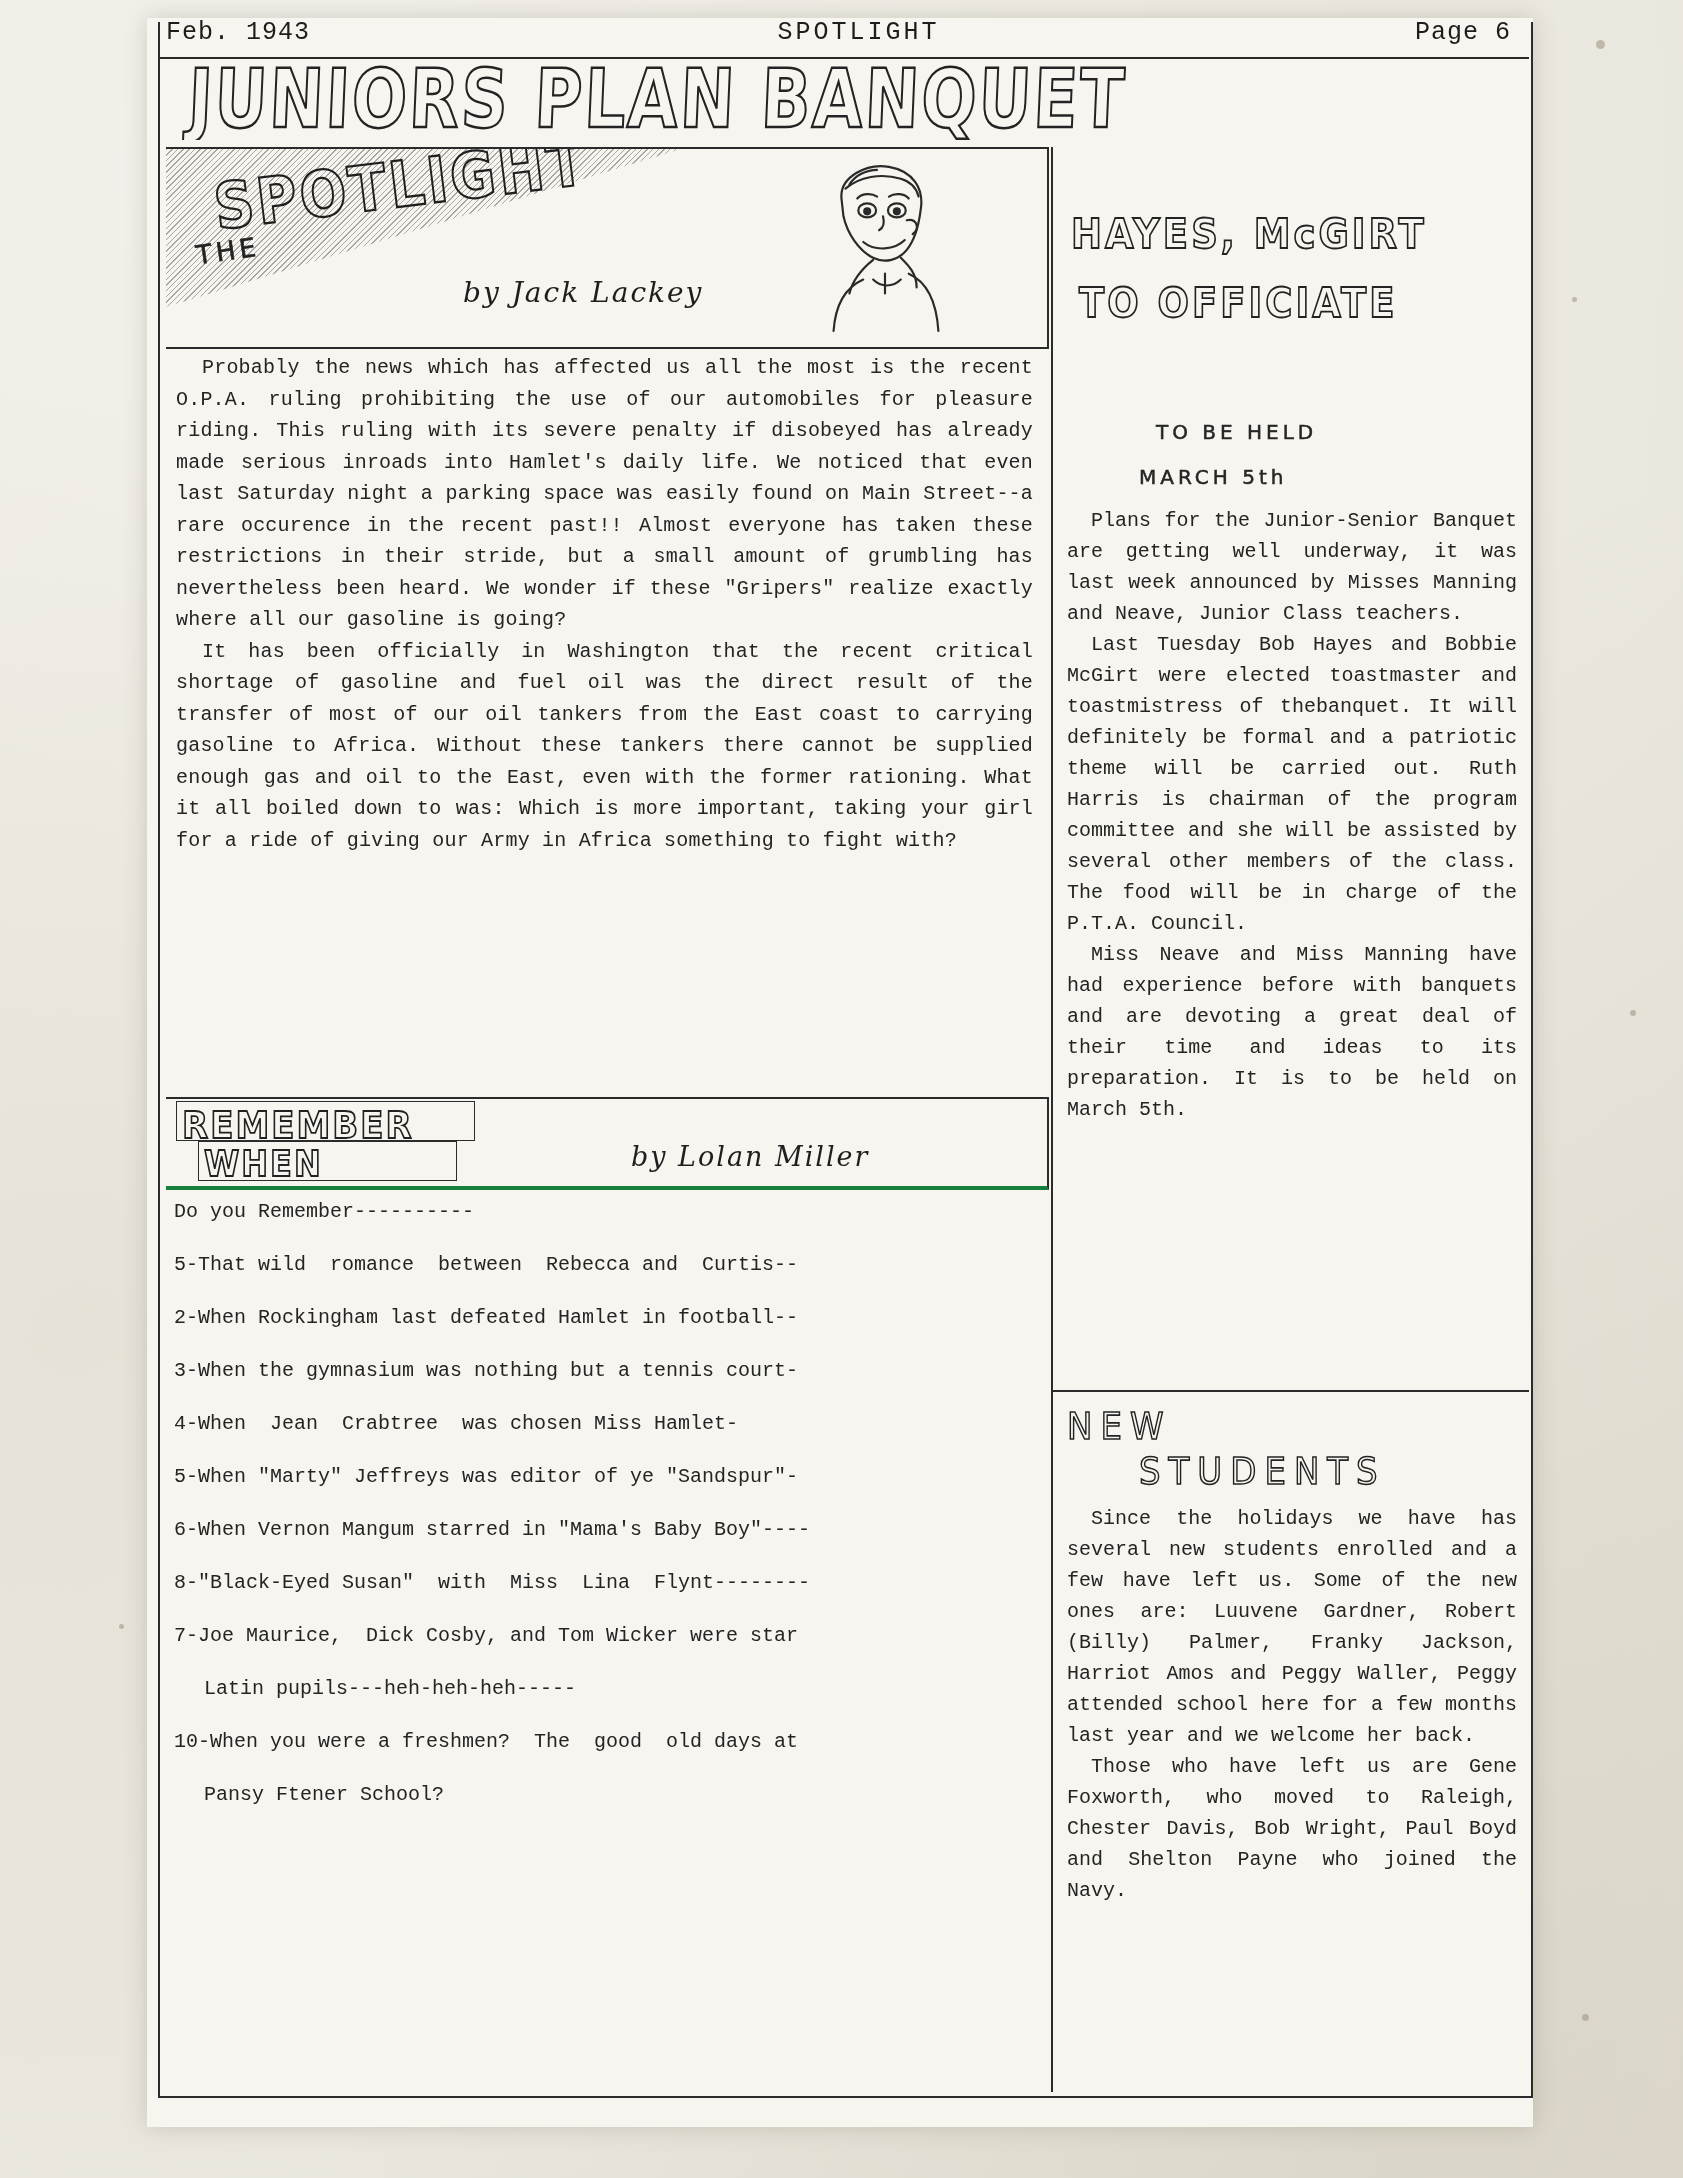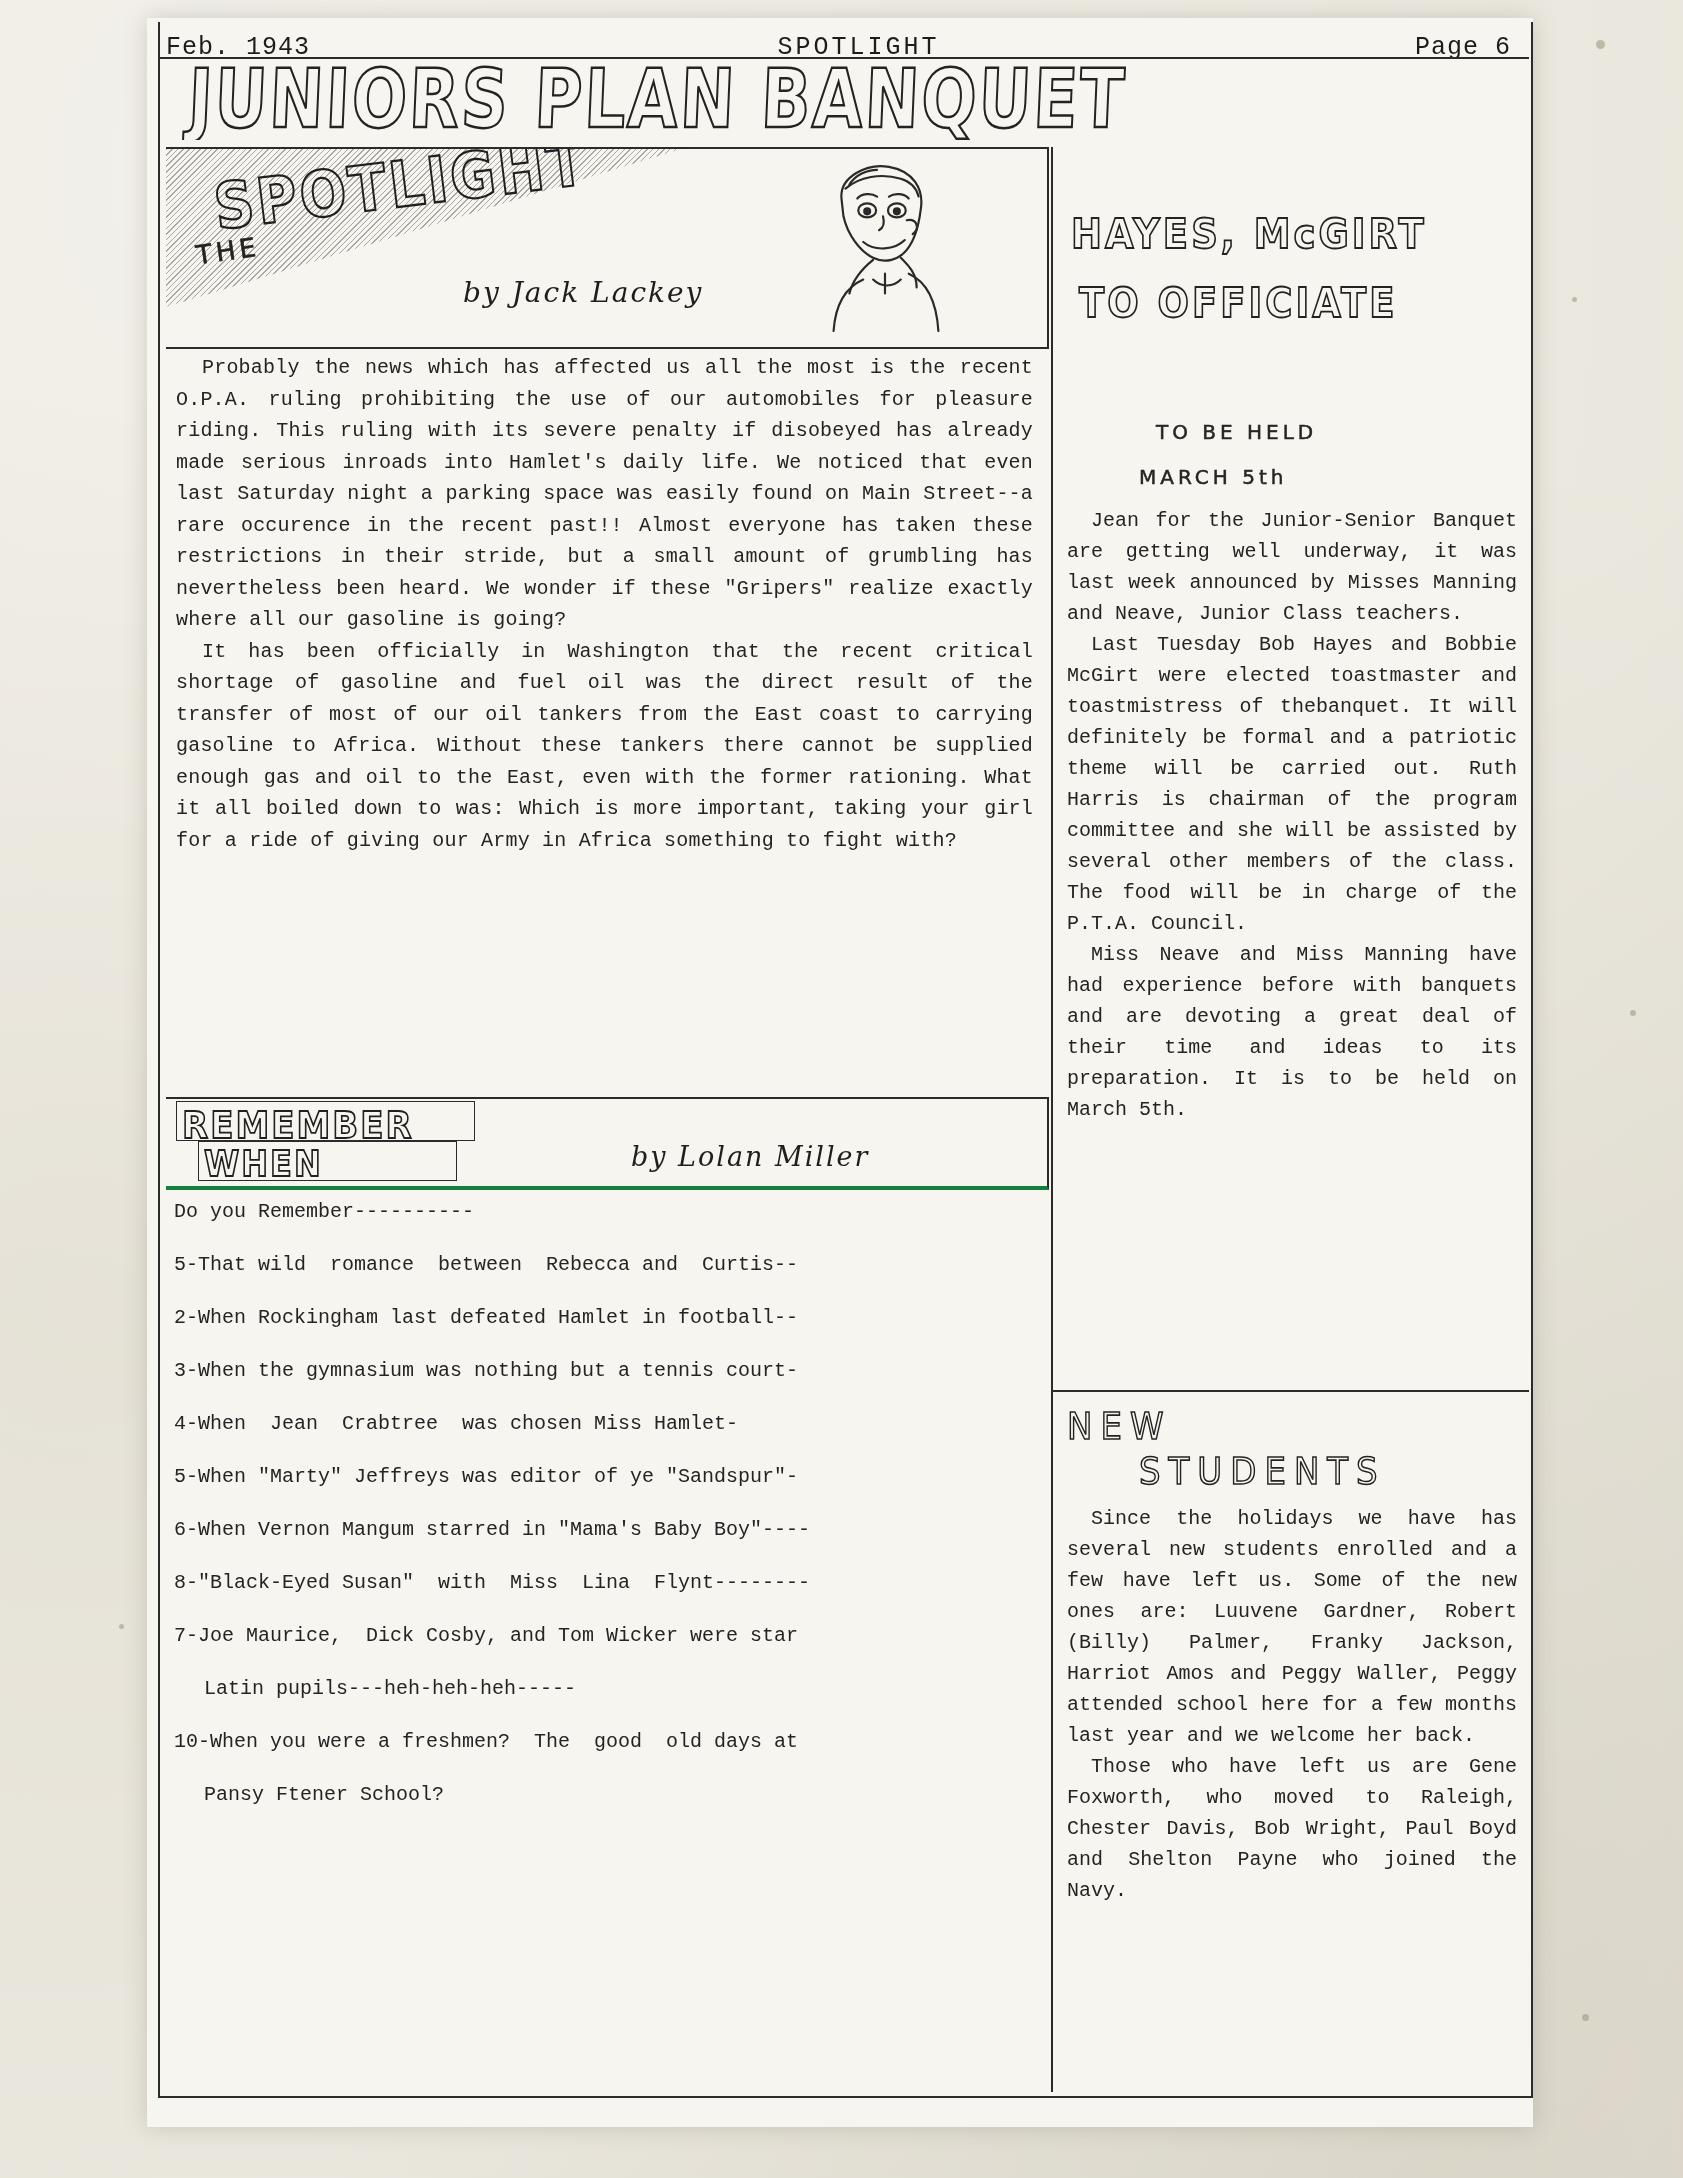--- a/index.html
+++ b/index.html
@@ -57,21 +57,21 @@
   }
 
   
   .masthead {
     position: absolute;
     left: 158px;
     top: 18px;
     width: 1371px;
     height: 44px;
     display: flex;
-    align-items: flex-end;
+    align-items: flex-start;
     font-size: 25px;
     letter-spacing: 1px;
     color: #1d1d1d;
   }
   .masthead .m-date { margin-left: 8px; width: 248px; }
   .masthead .m-title { flex: 1; text-align: center; letter-spacing: 3px; }
   .masthead .m-page { width: 208px; text-align: right; padding-right: 18px; }
 
   
   .banner {
@@ -421,21 +421,21 @@
   <div class="r-item">10-When you were a freshmen?  The  good  old days at</div>
   <div class="r-sub">Pansy Ftener School?</div>
 </div>
 
 <div class="rc-head l1">HAYES, McGIRT</div>
 <div class="rc-head l2">TO OFFICIATE</div>
 <div class="rc-sub s1">TO BE  HELD</div>
 <div class="rc-sub s2">MARCH  5th</div>
 
 <div class="rc-body">
-  <p>Jean for  the Junior-Senior Banquet are getting well underway, it was last week announced by Misses Manning and Neave,  Junior Class teachers.</p>
+  <p>Plans for  the Junior-Senior Banquet are getting well underway, it was last week announced by Misses Manning and Neave,  Junior Class teachers.</p>
   <p>Last Tuesday Bob Hayes and Bobbie McGirt were elected toastmaster  and toastmistress of thebanquet.  It will definitely be formal  and a patriotic theme will be carried out. Ruth Harris is chairman of the program committee and she  will  be  assisted by several other members  of the class.  The food  will be in charge of the P.T.A. Council.</p>
   <p>Miss Neave and Miss Manning have  had experience before with  banquets  and are devoting a great deal of their time and ideas to its preparation.  It is to be held on March 5th.</p>
 </div>
 
 <div class="rc-rule"></div>
 <div class="rc-head2-a">NEW</div>
 <div class="rc-head2-b">STUDENTS</div>
 
 <div class="rc-body2">
   <p>Since the  holidays we have has  several new students  enrolled  and a few have left us.  Some of the new ones are:   Luuvene Gardner, Robert (Billy) Palmer,  Franky  Jackson, Harriot  Amos and Peggy Waller,  Peggy  attended school here for  a  few months last  year  and  we welcome her back.</p>

